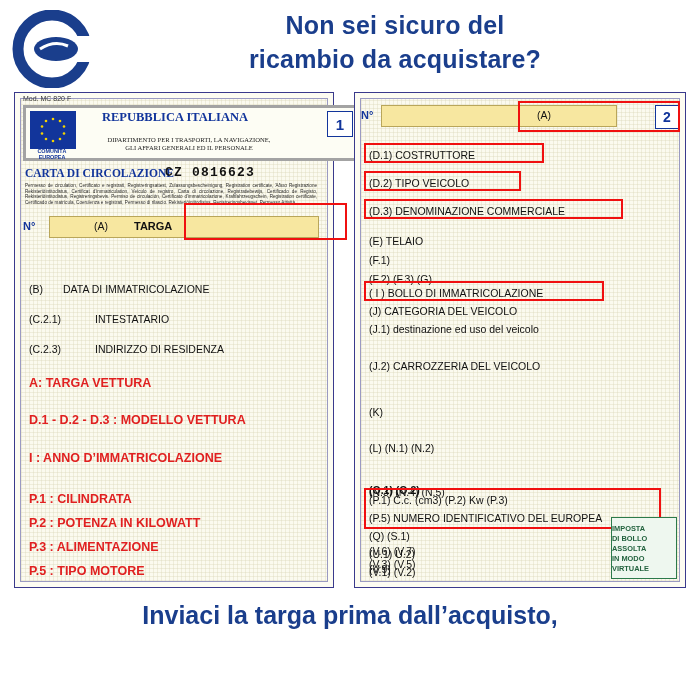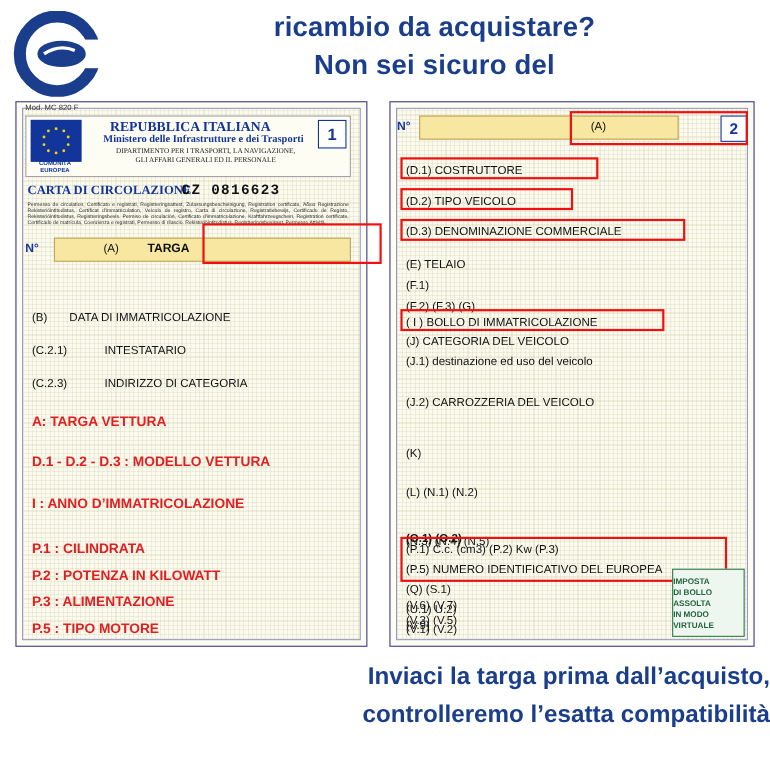--- a/index.html
+++ b/index.html
@@ -23,24 +23,24 @@
     text-align:center;
     color:#1a3e8c;
     font-weight:bold;
     font-size:25px;
     line-height:34px;
     letter-spacing:.2px;
   }
   
   .footer{
     position:absolute;left:0;top:598px;width:700px;
-    text-align:right;
+    text-align:center;
     color:#1a3e8c;
     font-weight:bold;
-    font-size:22px;
+    font-size:25px;
     line-height:34px;
   }
   
   .doc{
     position:absolute;
     background:#fdfcf2;
     border:1px solid #3a3a8c;
     box-sizing:border-box;
   }
   .doc-left{left:14px;top:92px;width:320px;height:496px;}
@@ -53,22 +53,22 @@
       repeating-linear-gradient(90deg, rgba(210,205,170,.30) 0 1px, rgba(0,0,0,0) 1px 4px),
       #fbfaef;
     border:1px solid #9a9ac2;
     box-sizing:border-box;
   }
   .modcode{
     position:absolute;left:8px;top:-1px;font-size:7px;color:#333;
   }
   
   .d-head{
-    position:absolute;left:8px;top:12px;width:296px;height:56px;
-    border:1px solid #a3a3a3;box-sizing:border-box;background:#fdfdf4;
+    position:absolute;left:8px;top:12px;width:336px;height:56px;
+    border:3px solid #a3a3a3;box-sizing:border-box;background:#fdfdf4;
   }
   .eu-flag{
     position:absolute;left:4px;top:3px;width:44px;height:36px;
     background:#12359b;border:1px solid #12359b;
   }
   .eu-stars{position:absolute;inset:0;}
   .eu-label{
     position:absolute;left:2px;top:40px;width:48px;text-align:center;
     font-size:5.4px;color:#12359b;font-weight:bold;line-height:6px;
   }
@@ -162,22 +162,22 @@
 <div class="header">
   <div class="logo">
     <svg width="84" height="78" viewBox="0 0 84 78">
       <circle cx="42" cy="39" r="34" fill="none" stroke="#1a3e8c" stroke-width="11"></circle>
       <rect x="40" y="26" width="44" height="26" fill="#ffffff"></rect>
       <ellipse cx="46" cy="39" rx="22" ry="12" fill="#1a3e8c"></ellipse>
       <path d="M30 39 q14 -9 28 -3" stroke="#ffffff" stroke-width="3" fill="none"></path>
     </svg>
   </div>
   <div class="header-title">
+    <div>Non sei sicuro del</div>
     <div>ricambio da acquistare?</div>
-    <div>Non sei sicuro del</div>
   </div>
 </div>
 
 <div class="doc doc-left">
   <div class="paper"></div>
   <div class="modcode" style="left:8px;top:2px;">Mod. MC 820 F</div>
 
   <div class="d-head">
     <div class="eu-flag">
       <svg class="eu-stars" viewBox="0 0 44 36">
@@ -193,21 +193,20 @@
           <circle cx="11" cy="14.5" r="1.3"></circle>
             <circle cx="15" cy="9" r="1.3"></circle>
         </g>
       </svg>
     </div>
     <div class="eu-label">
       <div>COMUNITÀ</div>
       <div>EUROPEA</div>
     </div>
     <div class="rep-title">REPUBBLICA ITALIANA</div>
-    <div class="rep-line">Ministero delle Infrastrutture e dei Trasporti</div>
     <div class="rep-sub">
       <div>DIPARTIMENTO PER I TRASPORTI, LA NAVIGAZIONE,</div>
       <div>GLI AFFARI GENERALI ED IL PERSONALE</div>
     </div>
     <div class="num-box">1</div>
   </div>
 
   <div class="carta">CARTA DI CIRCOLAZIONE</div>
   <div class="carta-num">CZ 0816623</div>
   <div class="micro">Permesso de circulation, Certificato e registrati, Registreringsattest, Zulassungsbescheinigung, Registration certificate, Άδεια Registrazione Rekisteriöintitodistus, Certificat d'immatriculation, Veículo de registro, Carta di circolazione, Registratiebewijs, Certificado de Registo, Rekisteriöintitodistus, Registreringsbevis. Permiso de circulación, Certificato d'immatricolazione, Kraftfahrzeugschein, Registration certificate, Certificado de matrícula, Coerulenza e registrati, Permesso di rilascio. Rekisteriöintitodistus, Registreringsbevisset, Permesso Attività.</div>
@@ -221,21 +220,21 @@
   </div>
   <div class="redbox" style="left:169px;top:110px;width:163px;height:37px;"></div>
 
   <div class="fl" style="left:14px;top:190px;">(B)</div>
   <div class="fl" style="left:48px;top:190px;">DATA DI IMMATRICOLAZIONE</div>
 
   <div class="fl" style="left:14px;top:220px;">(C.2.1)</div>
   <div class="fl" style="left:80px;top:220px;">INTESTATARIO</div>
 
   <div class="fl" style="left:14px;top:250px;">(C.2.3)</div>
-  <div class="fl" style="left:80px;top:250px;">INDIRIZZO DI CATEGORIA</div>
+  <div class="fl" style="left:80px;top:250px;">INDIRIZZO DI RESIDENZA</div>
 
   <div class="red-txt" style="left:14px;top:283px;">A: TARGA VETTURA</div>
   <div class="red-txt" style="left:14px;top:320px;">D.1 - D.2 - D.3 : MODELLO VETTURA</div>
   <div class="red-txt" style="left:14px;top:358px;">I : ANNO D’IMMATRICOLAZIONE</div>
   <div class="red-txt" style="left:14px;top:399px;">P.1 : CILINDRATA</div>
   <div class="red-txt" style="left:14px;top:423px;text-align:right;">P.2 : POTENZA IN KILOWATT</div>
   <div class="red-txt" style="left:14px;top:447px;">P.3 : ALIMENTAZIONE</div>
   <div class="red-txt" style="left:14px;top:471px;">P.5 :  TIPO MOTORE</div>
 </div>
 
@@ -288,14 +287,13 @@
     <div>IMPOSTA</div>
     <div>DI BOLLO</div>
     <div>ASSOLTA</div>
     <div>IN MODO</div>
     <div>VIRTUALE</div>
   </div>
 </div>
 
 <div class="footer">
   <div>Inviaci la targa prima dall’acquisto,</div>
-  <div>controlleremo l’esatta compatibilità</div>
 </div>
 
 </body></html>

